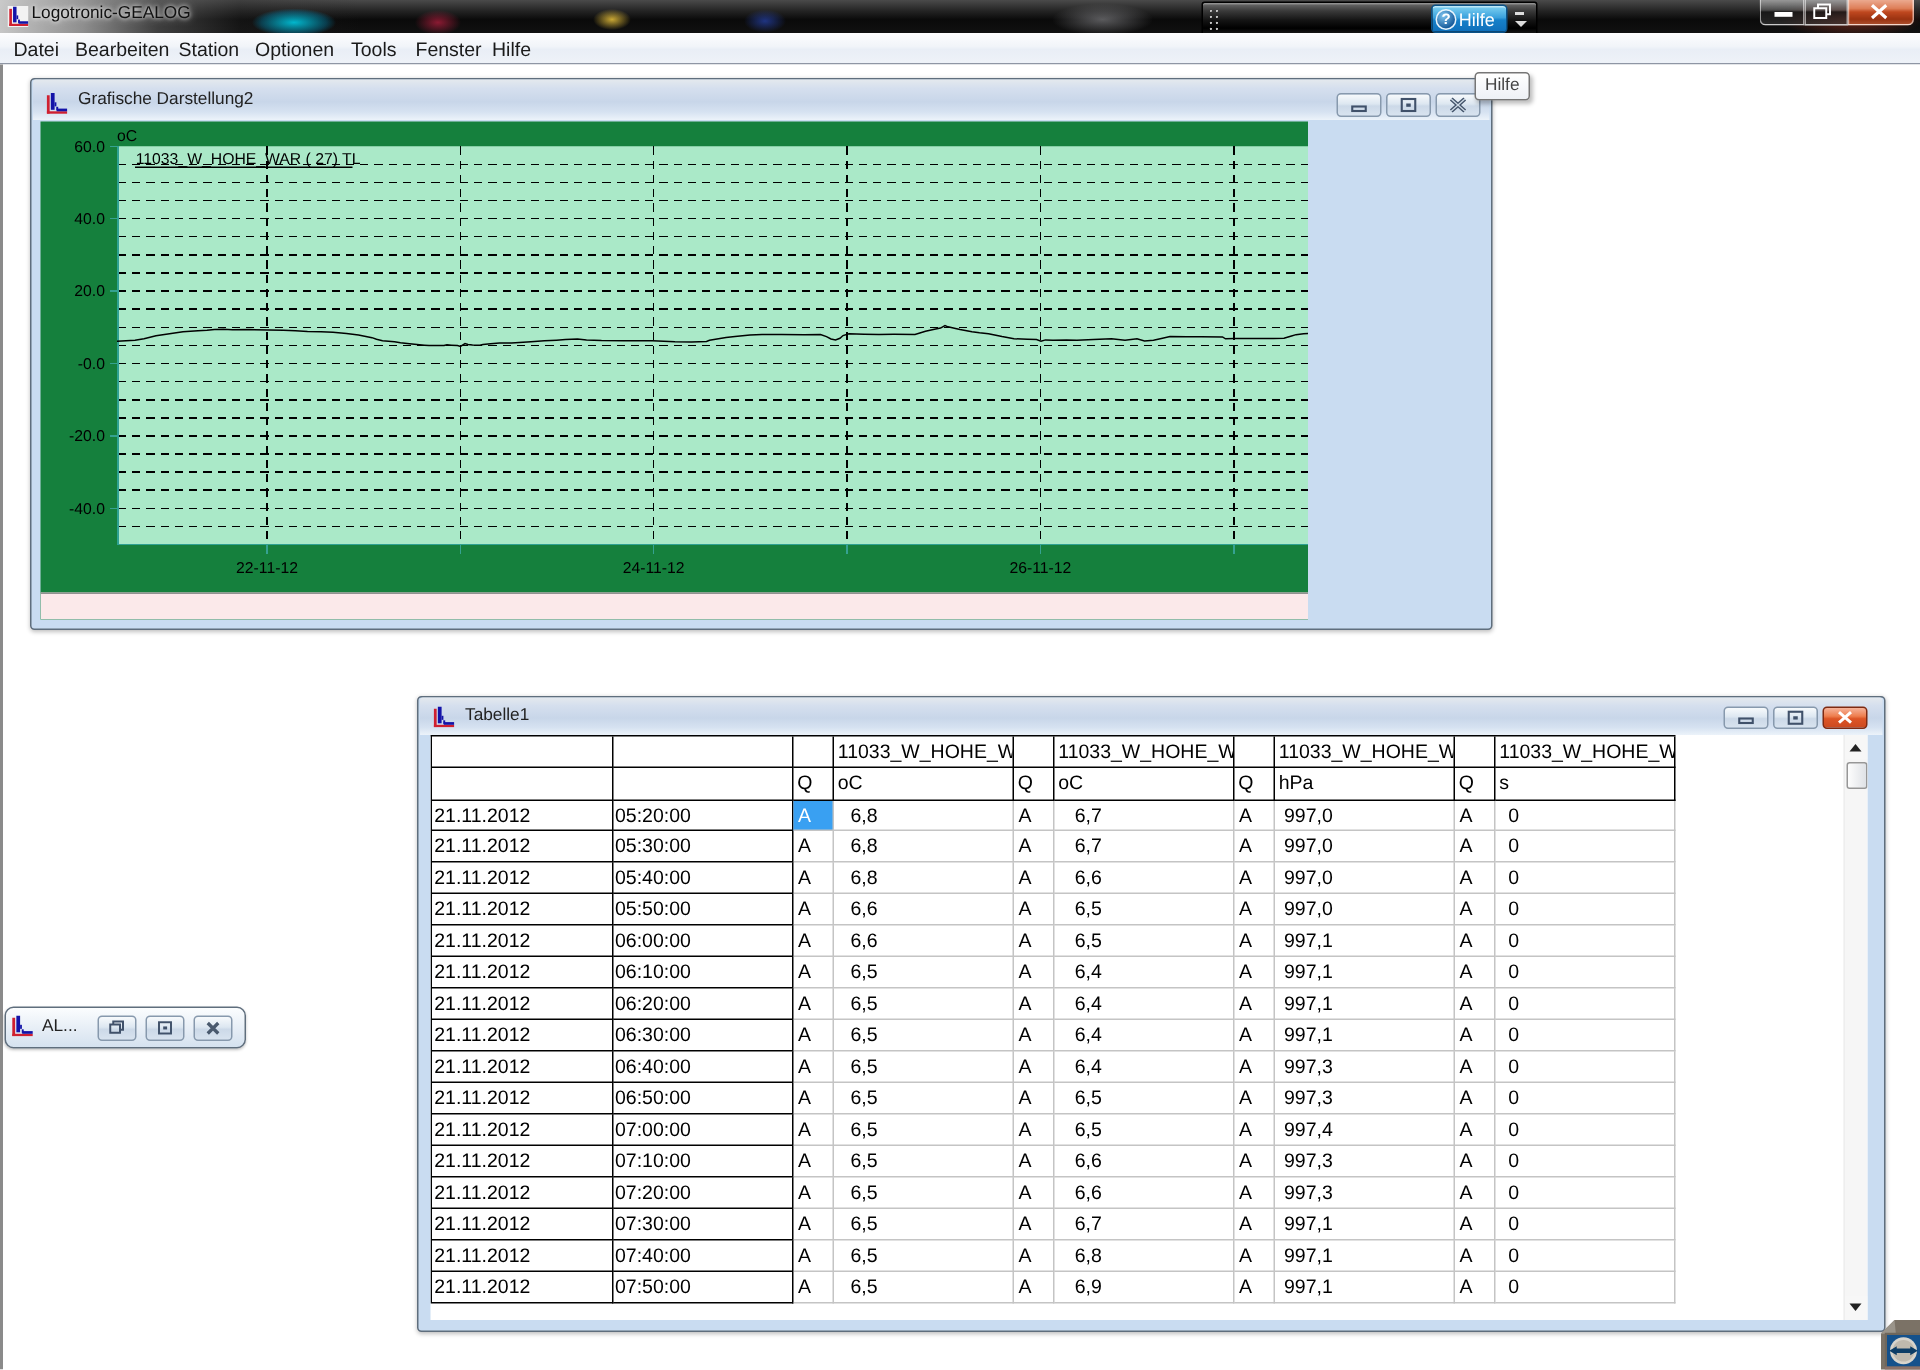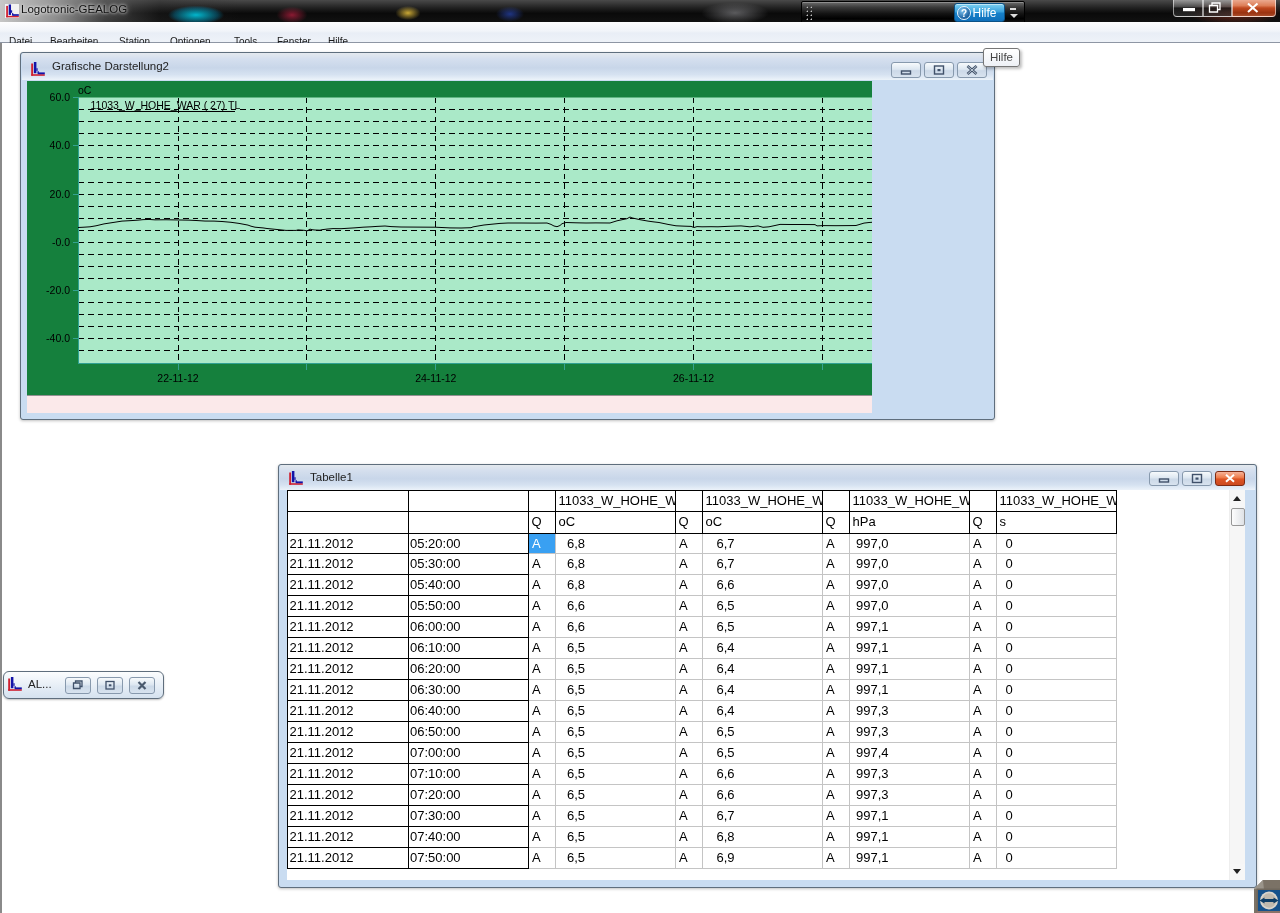--- a/index.html
+++ b/index.html
@@ -49,21 +49,21 @@
      color:#fff;font-size:10px;font-weight:bold;text-align:center;line-height:14px;box-sizing:border-box;}
   #hilfebtn .t{position:absolute;left:17.5px;top:2px;color:#fff;font-size:12px;}
   #langbar .mini{position:absolute;right:8px;top:6px;width:6px;height:2px;background:#ddd;}
   #langbar .arr{position:absolute;right:6px;top:12px;width:0;height:0;
      border-left:4.5px solid transparent;border-right:4.5px solid transparent;border-top:4.5px solid #ddd;}
 
   
   #menubar{left:0;top:22px;width:1280px;height:21px;
      background:linear-gradient(#fdfdfe,#f1f4f9 45%,#e9eef6 55%,#eef2f8);
      border-bottom:1px solid #8e96a4;box-sizing:border-box;}
-  #menubar span{position:absolute;top:14px;font-size:10px;color:#1a1a1a;}
+  #menubar span{position:absolute;top:3px;font-size:13px;color:#1a1a1a;}
 
   
   #client{left:0;top:43px;width:1280px;height:870px;background:#fff;}
   #ledge{left:0;top:0;width:2px;height:870px;background:#8a8a8a;}
 
   
   .mdiwin{position:absolute;box-sizing:border-box;border:1px solid #5f6e7d;border-radius:3px;
      background:#c9dcf1;box-shadow:0 1px 3px rgba(0,0,0,.25);padding-left:40px;}
   .mdititle{position:absolute;left:1px;right:1px;top:0;height:27px;border-radius:2px 2px 0 0;
      background:linear-gradient(#e4e9ee 0%, #d5dfee 22%, #c8d6e9 55%, #d6e2f1 80%, #ecf3fa 100%);}

